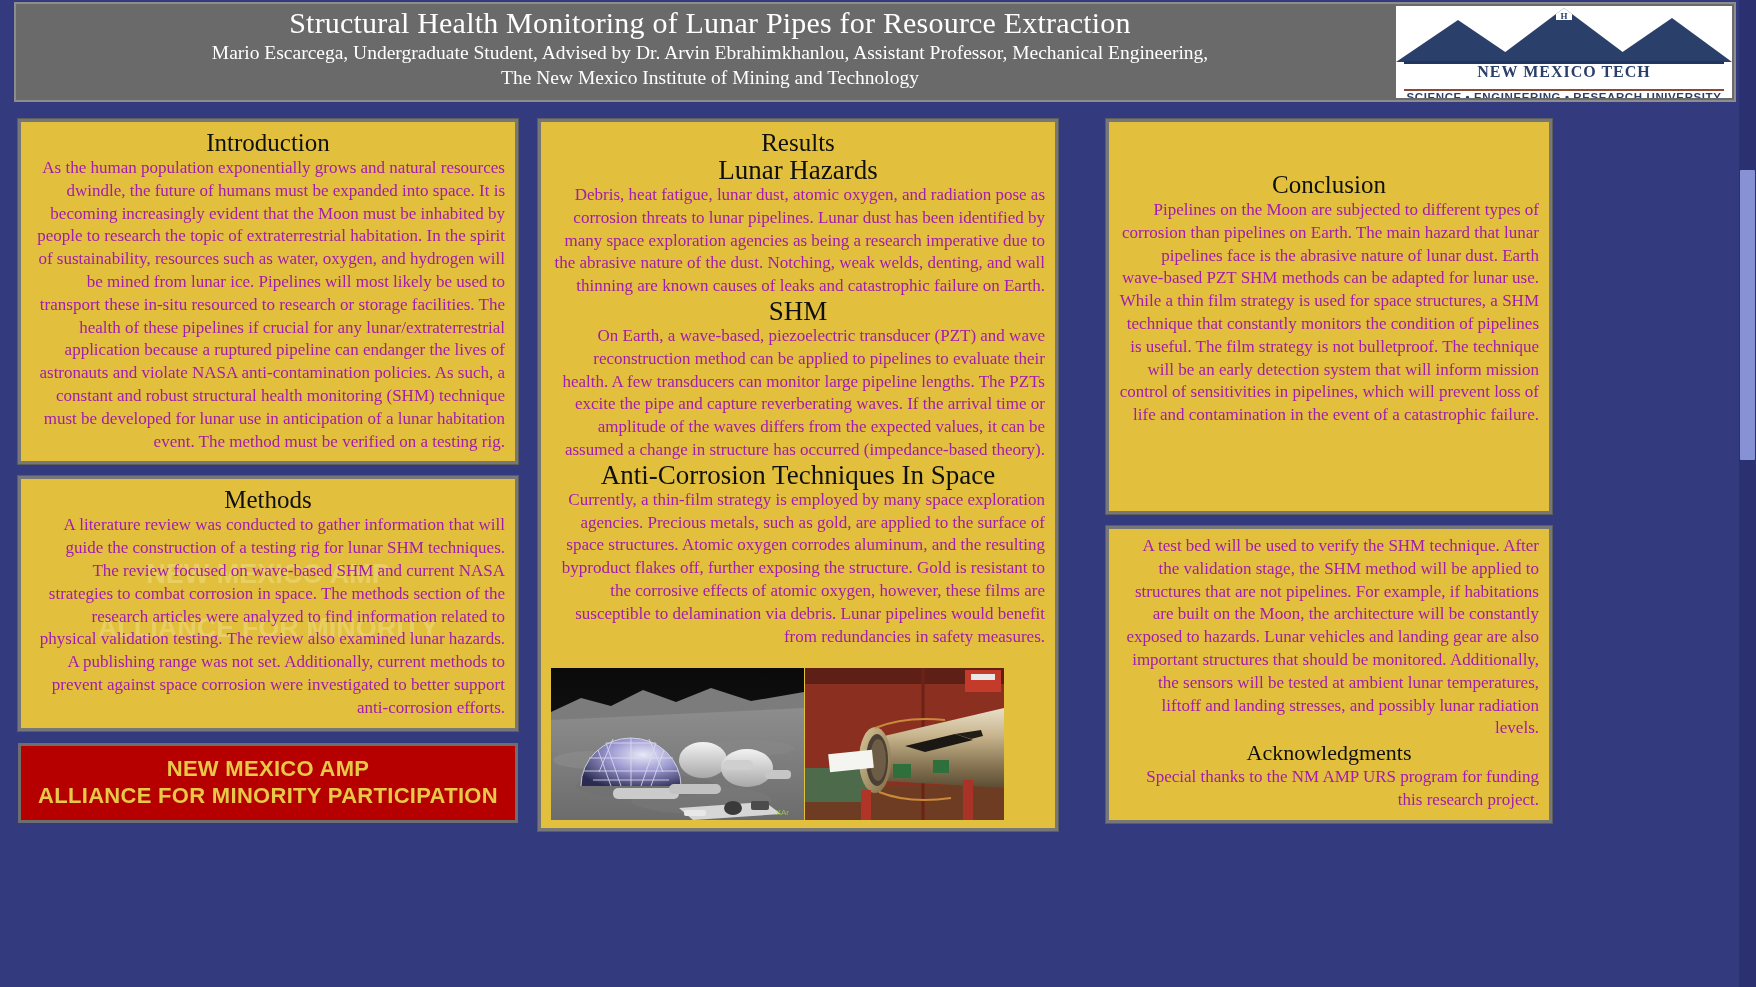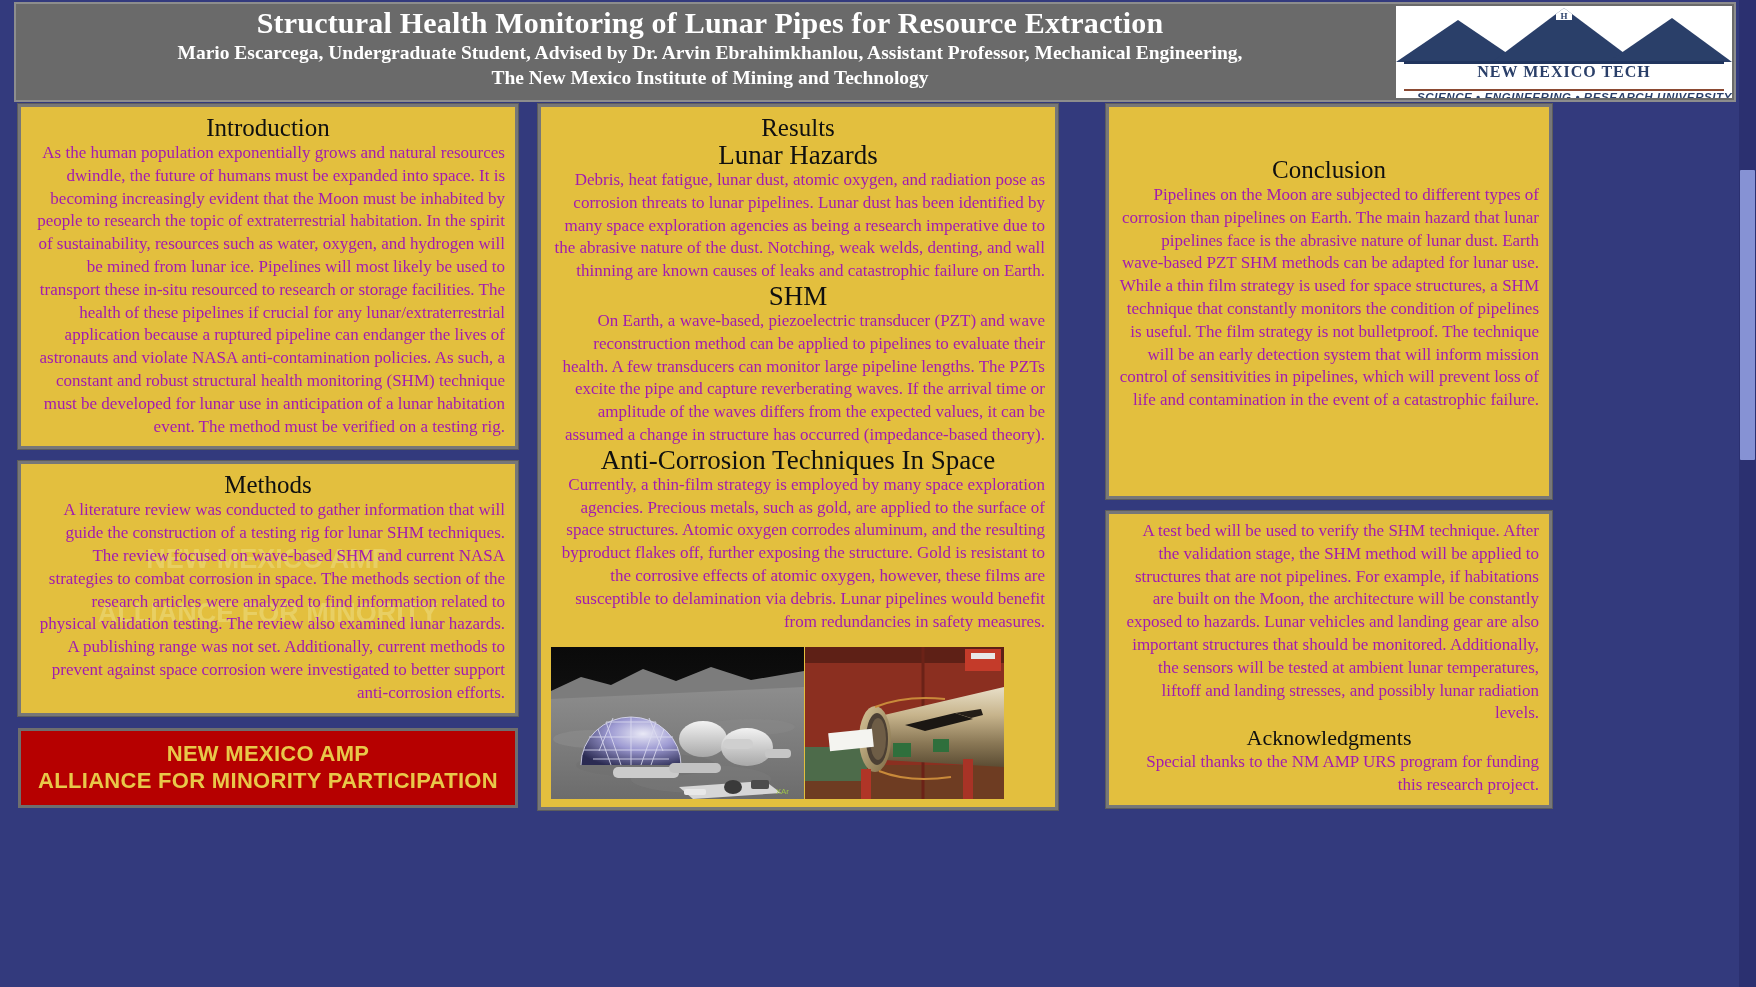--- a/index.html
+++ b/index.html
@@ -46,21 +46,20 @@
     align-items: stretch;
   }
   .header-text {
     flex: 1;
     padding: 2px 10px 0 18px;
     text-align: center;
     color: #ffffff;
     display: flex;
     flex-direction: column;
     justify-content: flex-start;
-    font-weight: bold;
   }
   .poster-title {
     font-size: 30px;
     line-height: 34px;
     letter-spacing: 0.2px;
     white-space: nowrap;
   }
   .poster-authors {
     font-size: 19.5px;
     line-height: 25px;
@@ -89,31 +88,30 @@
     font-size: 16px;
     letter-spacing: 1px;
     color: #2a3f69;
   }
   .logo-rule2 {
     position: absolute; left: 8px; top: 83px;
     width: 320px; height: 2px; background: #8b4a33;
   }
   .logo-tag {
     position: absolute; left: 0; top: 85px; width: 336px;
-    text-align: right;
+    text-align: center;
     font-family: "Liberation Sans", sans-serif;
     font-weight: bold;
     font-size: 11.5px;
     letter-spacing: 0.6px;
     color: #2a3f69;
-    font-style: italic;
-  }
-
-  
-  .col { position: absolute; top: 104px; }
+  }
+
+  
+  .col { position: absolute; top: 119px; }
   .col-left   { left: 18px;   width: 500px; }
   .col-mid    { left: 538px;  width: 520px; }
   .col-right  { left: 1082px; width: 470px; padding-left: 24px; }
 
   .panel {
     background: #e3bf3e;
     border: 3px solid #777777;
     outline: 1px solid #5d5d5d;
     padding: 6px 10px 8px 10px;
     margin-bottom: 12px;
@@ -162,21 +160,21 @@
     text-align: center;
     font-family: "Liberation Sans", sans-serif;
     font-weight: bold;
     font-size: 22px;
     line-height: 27px;
     color: #e8c849;
     letter-spacing: 0.3px;
   }
 
   
-  .figures { display: flex; gap: 1px; margin-top: 14px; }
+  .figures { display: flex; gap: 1px; margin-top: 20px; }
   .fig { position: relative; overflow: hidden; }
   .fig-moon  { width: 253px; height: 152px; background: #555; }
   .fig-pipe  { width: 199px; height: 152px; background: #7c3a2a; }
 
   .pad-left-text { padding-left: 8px; }
 </style>
 </head>
 <body>
 
 <div id="poster">

